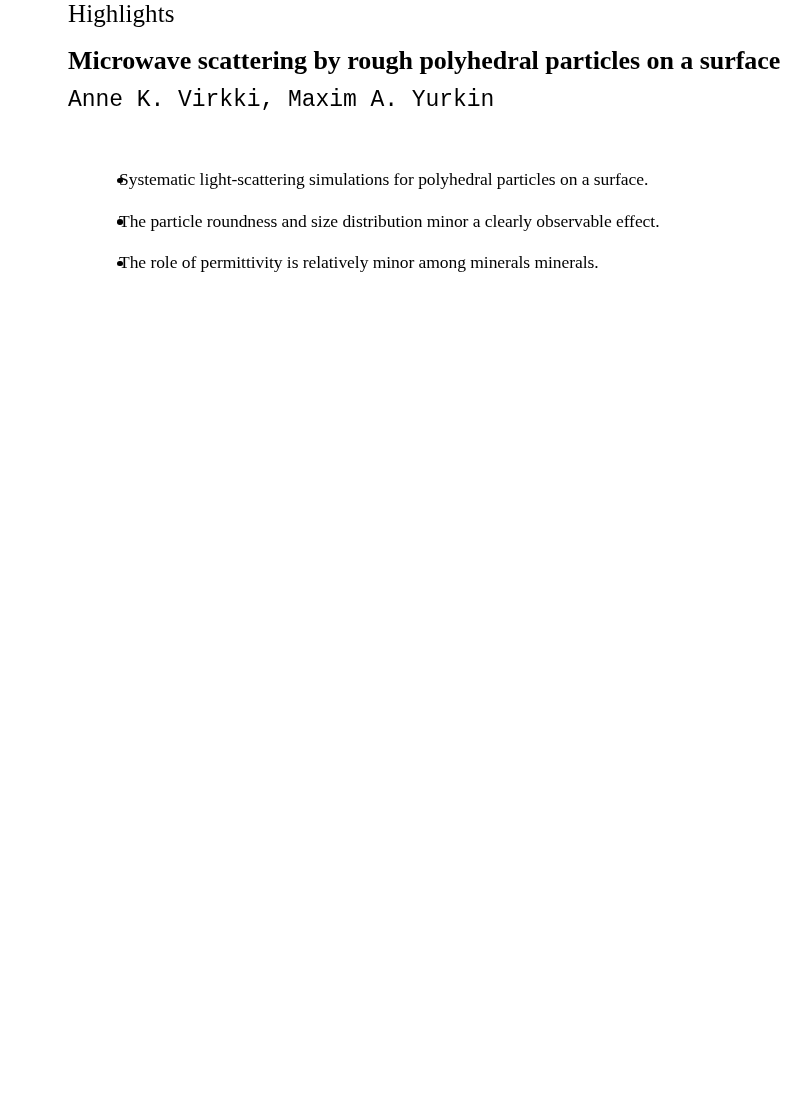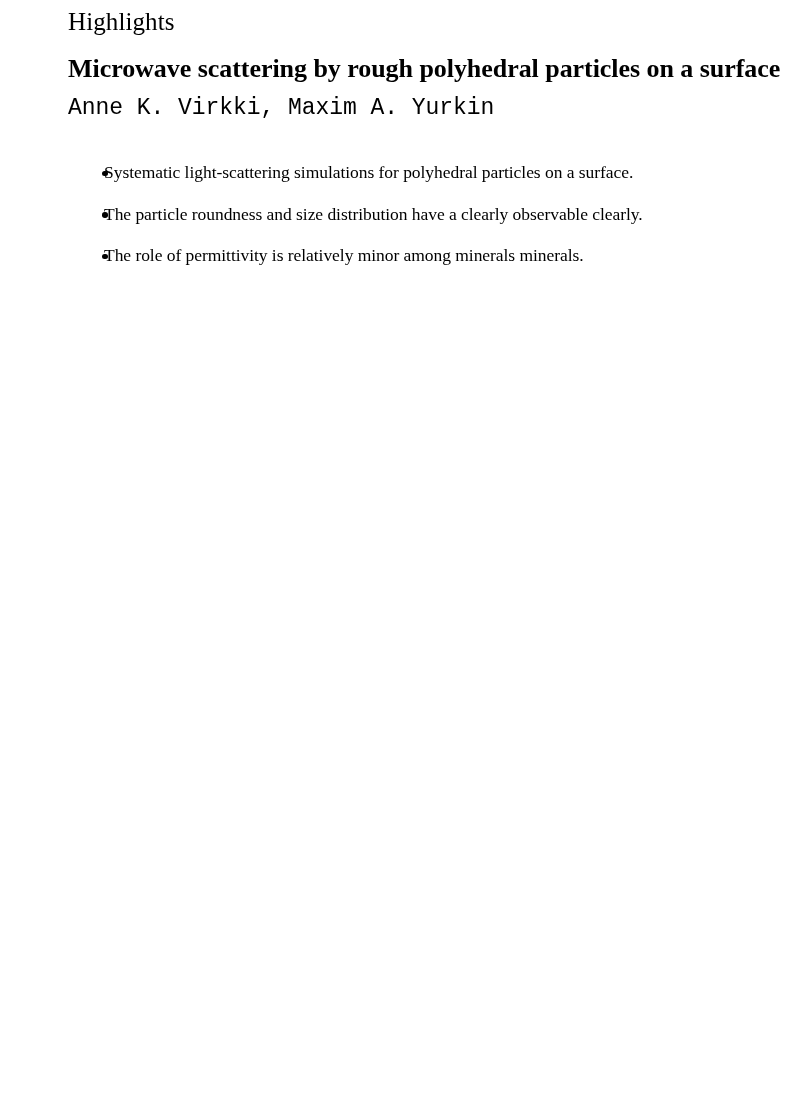--- a/index.html
+++ b/index.html
@@ -26,21 +26,21 @@
     left: 0px;
     top: 0px;
     width: 40px;
     height: 1118px;
   }
 
   
   #content {
     position: absolute;
     left: 68px;
-    top: 8px;
+    top: 0px;
     width: 728px;
   }
 
   #page-title {
     font-size: 25px;
     line-height: 28px;
     font-weight: normal;
     margin: 0;
     padding-top: 0px;
     letter-spacing: 0.1px;
@@ -60,21 +60,21 @@
     line-height: 21px;
     margin: 0;
     padding-top: 17px;
     letter-spacing: -0.05px;
     font-family: Liberation Mono, monospace;
   }
 
   
   #highlight-list {
     list-style: none;
-    margin: 0;
+    margin: 15px;
     padding: 0;
     padding-top: 43px;
   }
 
   #highlight-list li {
     position: relative;
     padding-left: 36px;
     margin-bottom: 20.5px;
     font-size: 17.5px;
     line-height: 21px;
@@ -112,21 +112,21 @@
 
     <p id="author-line">Anne K. Virkki, Maxim A. Yurkin</p>
 
     <ul id="highlight-list">
       <li>
         <span class="bullet-marker"></span>
         <span class="bullet-text">Systematic light-scattering simulations for polyhedral particles on a surface.</span>
       </li>
       <li>
         <span class="bullet-marker"></span>
-        <span class="bullet-text">The particle roundness and size distribution have a clearly observable clearly.</span>
+        <span class="bullet-text">The particle roundness and size distribution minor a clearly observable effect.</span>
       </li>
       <li>
         <span class="bullet-marker"></span>
         <span class="bullet-text">The role of permittivity is relatively minor among minerals minerals.</span>
       </li>
     </ul>
 
   </div>
 </div>
 

